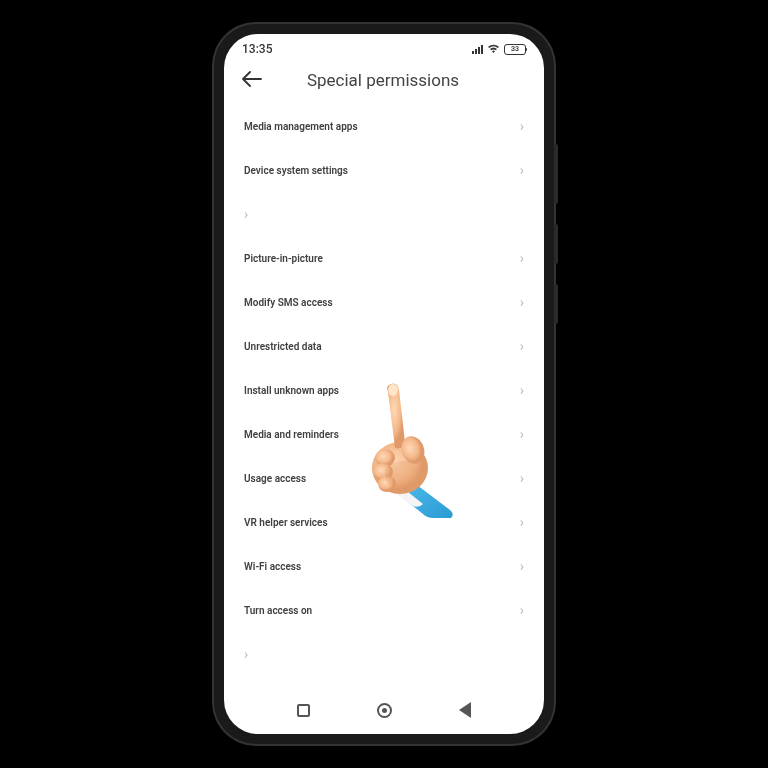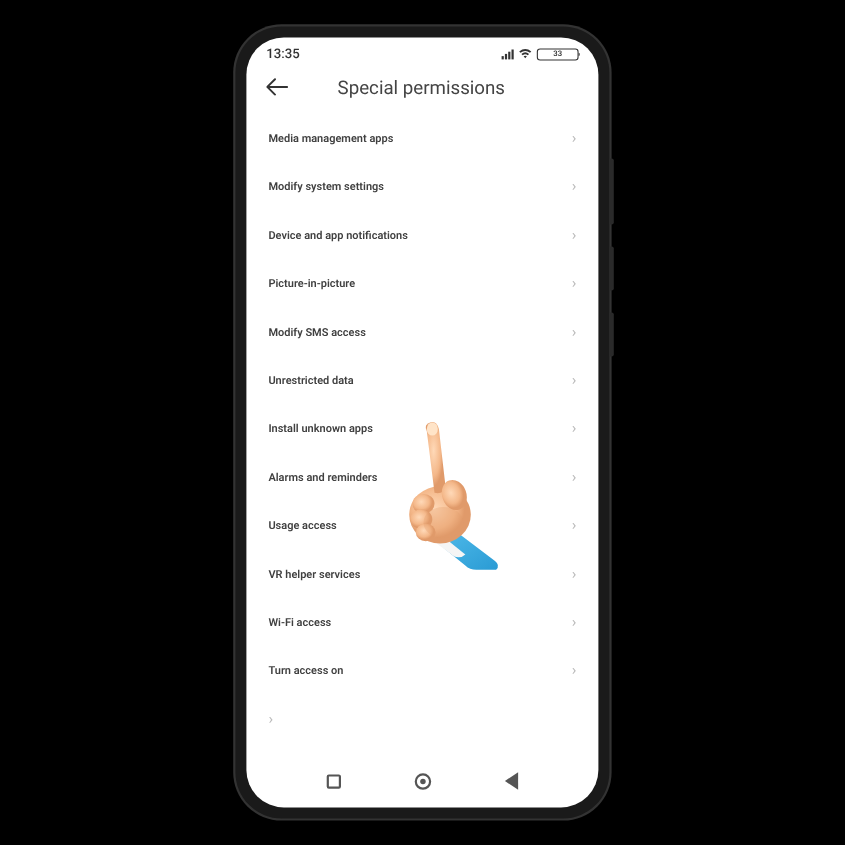--- a/index.html
+++ b/index.html
@@ -76,21 +76,21 @@
     }
     
     .signal-bar {
       width: 2px;
       background: #333;
     }
     
     .battery {
       border: 1px solid #333;
       border-radius: 3px;
-      width: 38px;
+      width: 22px;
       height: 11px;
       position: relative;
       display: flex;
       align-items: center;
       justify-content: center;
       font-size: 7px;
       font-weight: 600;
     }
     
     .battery::after {
@@ -247,45 +247,44 @@
       </span>
       <span class="header-title">Special permissions</span>
     </div>
 
     <div class="list">
       <div class="list-item">
         <span class="list-item-label">Media management apps</span>
         <span class="chevron">›</span>
       </div>
       <div class="list-item">
-        <span class="list-item-label">Modify system settings</span>
-        <span class="chevron">›</span>
-      </div>
-      <div class="list-item">
-        <span class="list-item-label">Device and app notifications</span>
+        <span class="list-item-label">Device system settings</span>
+        <span class="chevron">›</span>
+      </div>
+      <div class="list-item">
         <span class="chevron">›</span>
       </div>
       <div class="list-item">
         <span class="list-item-label">Picture-in-picture</span>
         <span class="chevron">›</span>
       </div>
       <div class="list-item">
         <span class="list-item-label">Modify SMS access</span>
         <span class="chevron">›</span>
       </div>
       <div class="list-item">
         <span class="list-item-label">Unrestricted data</span>
         <span class="chevron">›</span>
       </div>
       <div class="list-item">
         <span class="list-item-label">Install unknown apps</span>
         <span class="chevron">›</span>
       </div>
       <div class="list-item">
-        <span class="list-item-label">Alarms and reminders</span>
+        <span class="list-item-label">Media and reminders</span>
         <span class="chevron">›</span>
       </div>
       <div class="list-item">
         <span class="list-item-label">Usage access</span>
         <span class="chevron">›</span>
       </div>
       <div class="list-item">
         <span class="list-item-label">VR helper services</span>
         <span class="chevron">›</span>
       </div>

